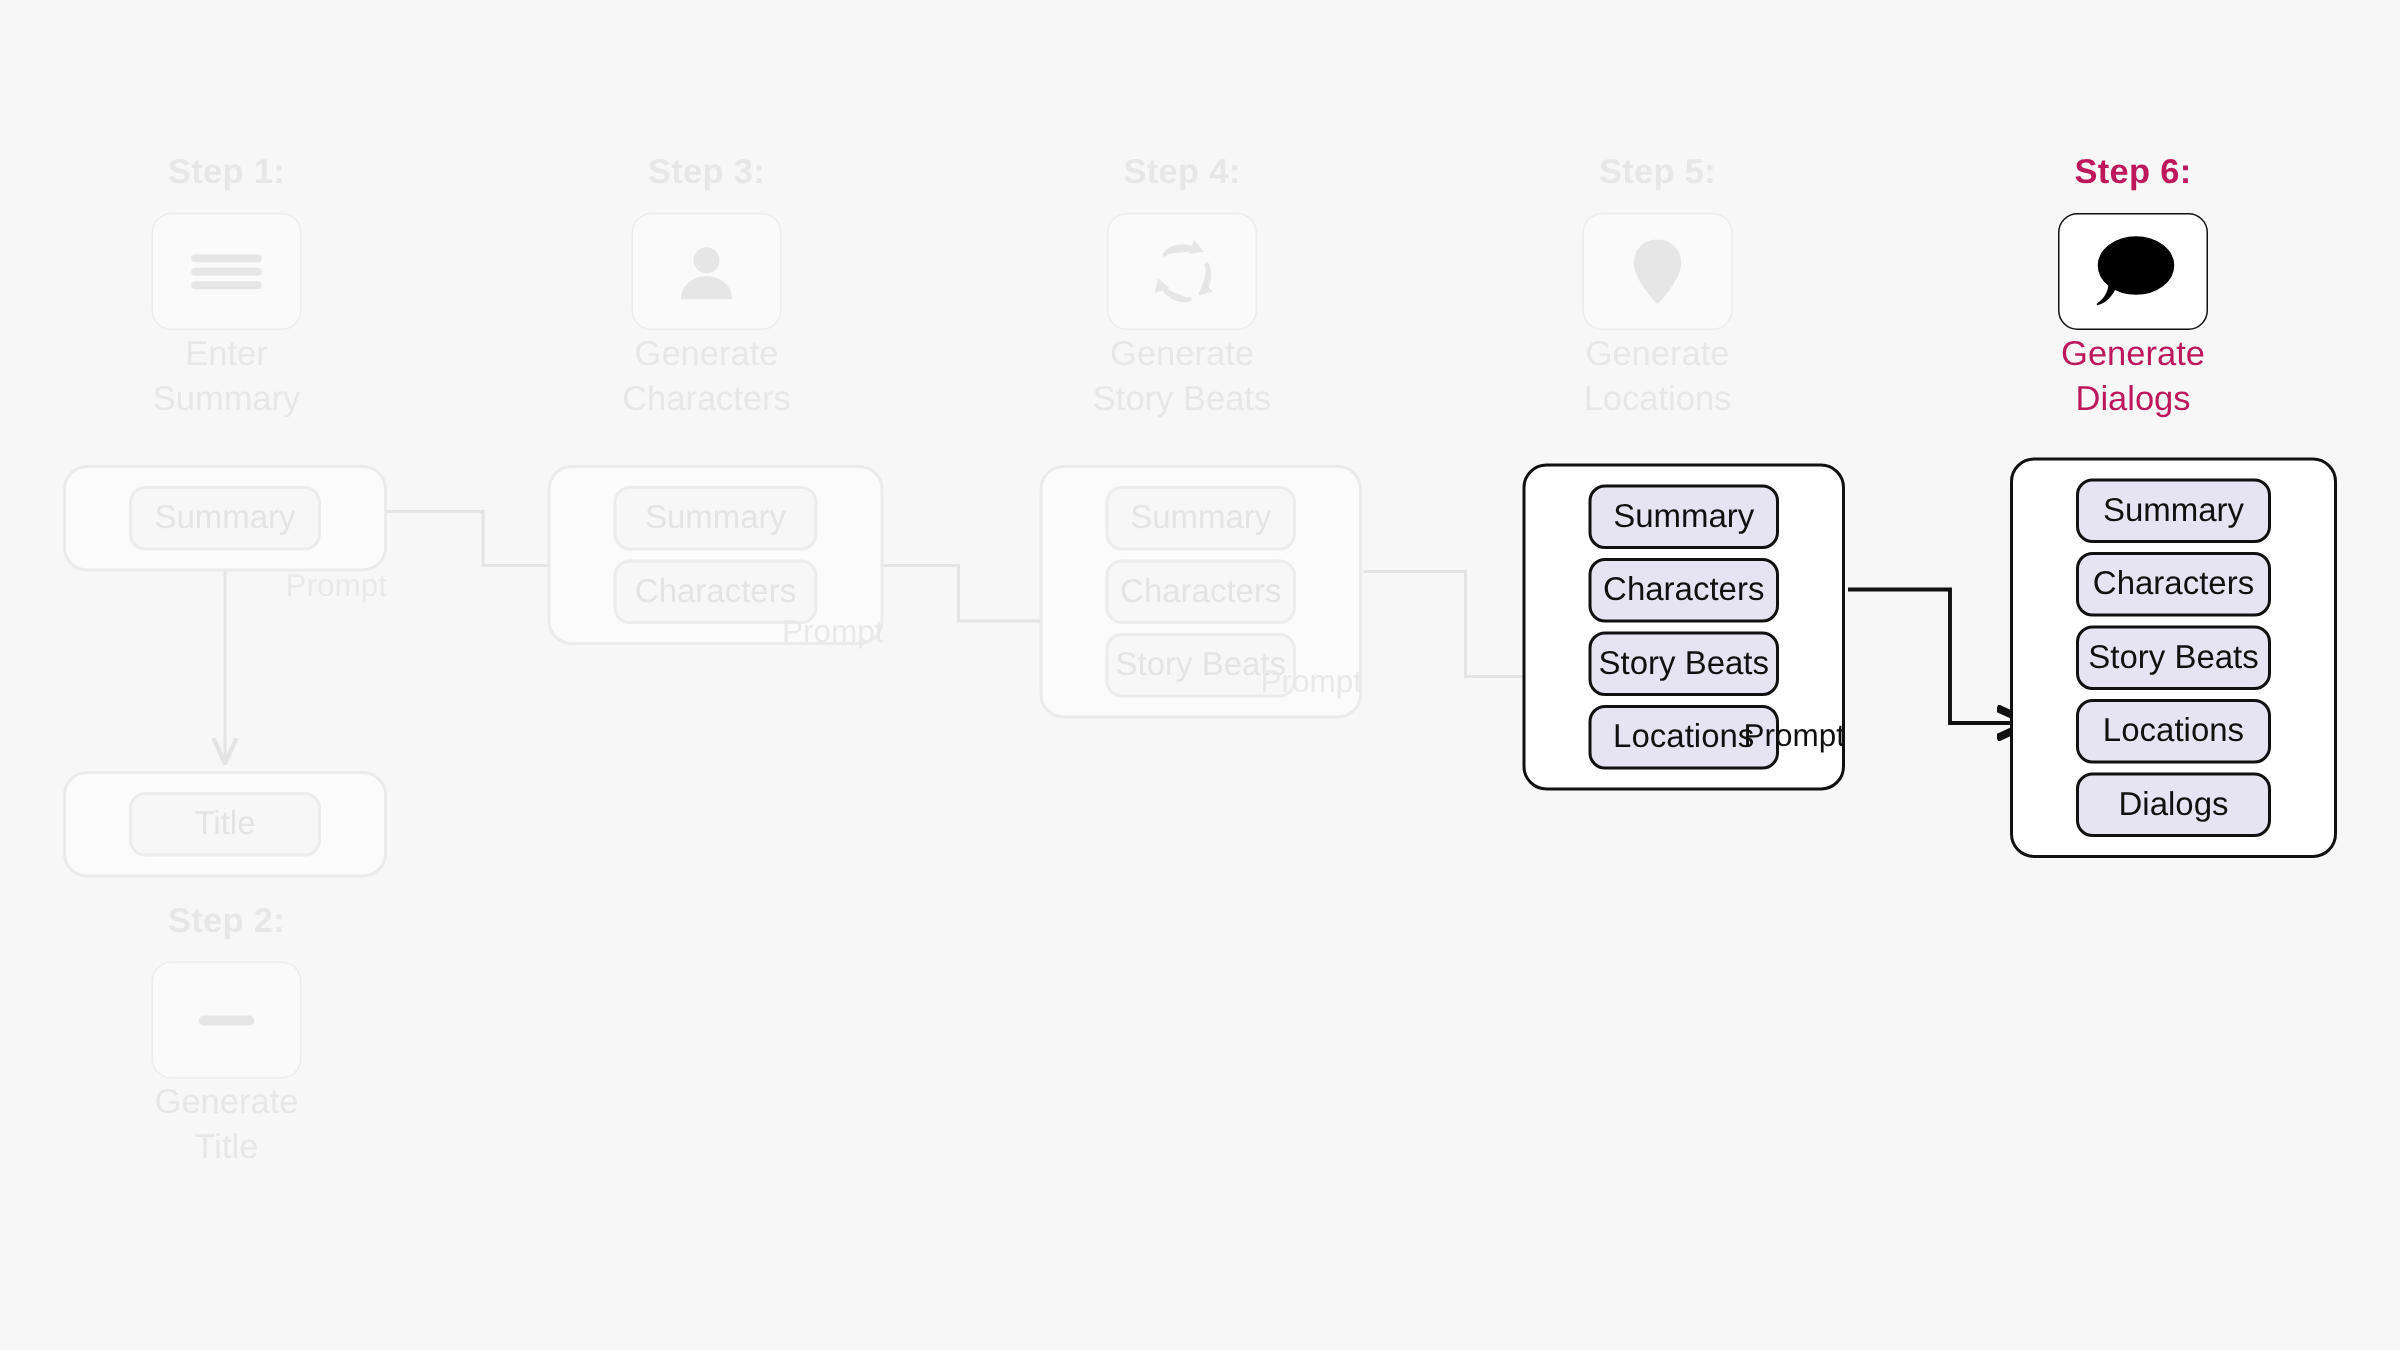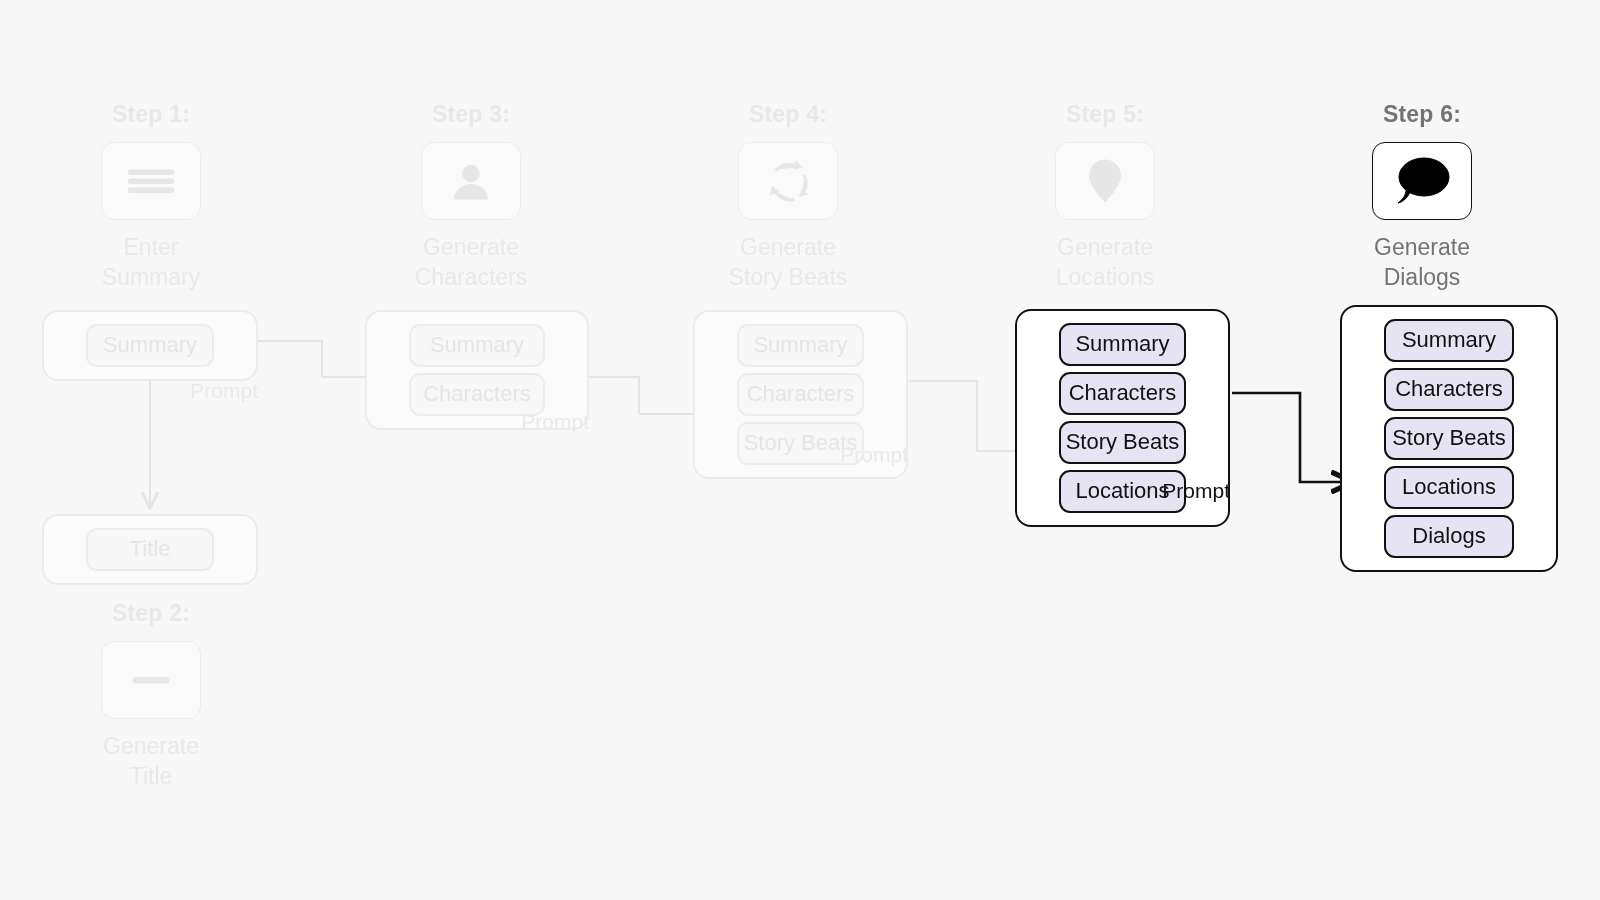--- a/index.html
+++ b/index.html
@@ -50,21 +50,21 @@
     background: #ffffff;
     border: 1.6px solid #111111;
     display: flex;
     align-items: center;
     justify-content: center;
     box-sizing: border-box;
   }
   .step-caption {
     font-size: 23px;
     line-height: 1.32;
-    margin-top: 12px;
+    margin-top: 0;
     white-space: pre-line;
   }
 
   
   .prompt-box {
     position: absolute;
     border: 2.6px solid #111111;
     border-radius: 16px;
     background: #ffffff;
     box-sizing: border-box;
@@ -103,21 +103,21 @@
     background: #fbfbfb;
   }
   .dim .pill {
     border-color: #ececec;
     background: #f7f7f7;
     color: #e4e4e4;
   }
   .dim.prompt-caption { color: #e9e9e9; }
 
   .active .step-label,
-  .active .step-caption { color: #737373; }
+  .active .step-caption { color: #be185d; }
   .active .icon-tile svg * { fill: #000000; stroke: #000000; }
   .active.prompt-caption { color: #111111; }
 </style>
 </head>
 <body>
 
 <div id="stage">
 
   <svg id="wires" viewBox="0 0 1600 900">
     <defs>

